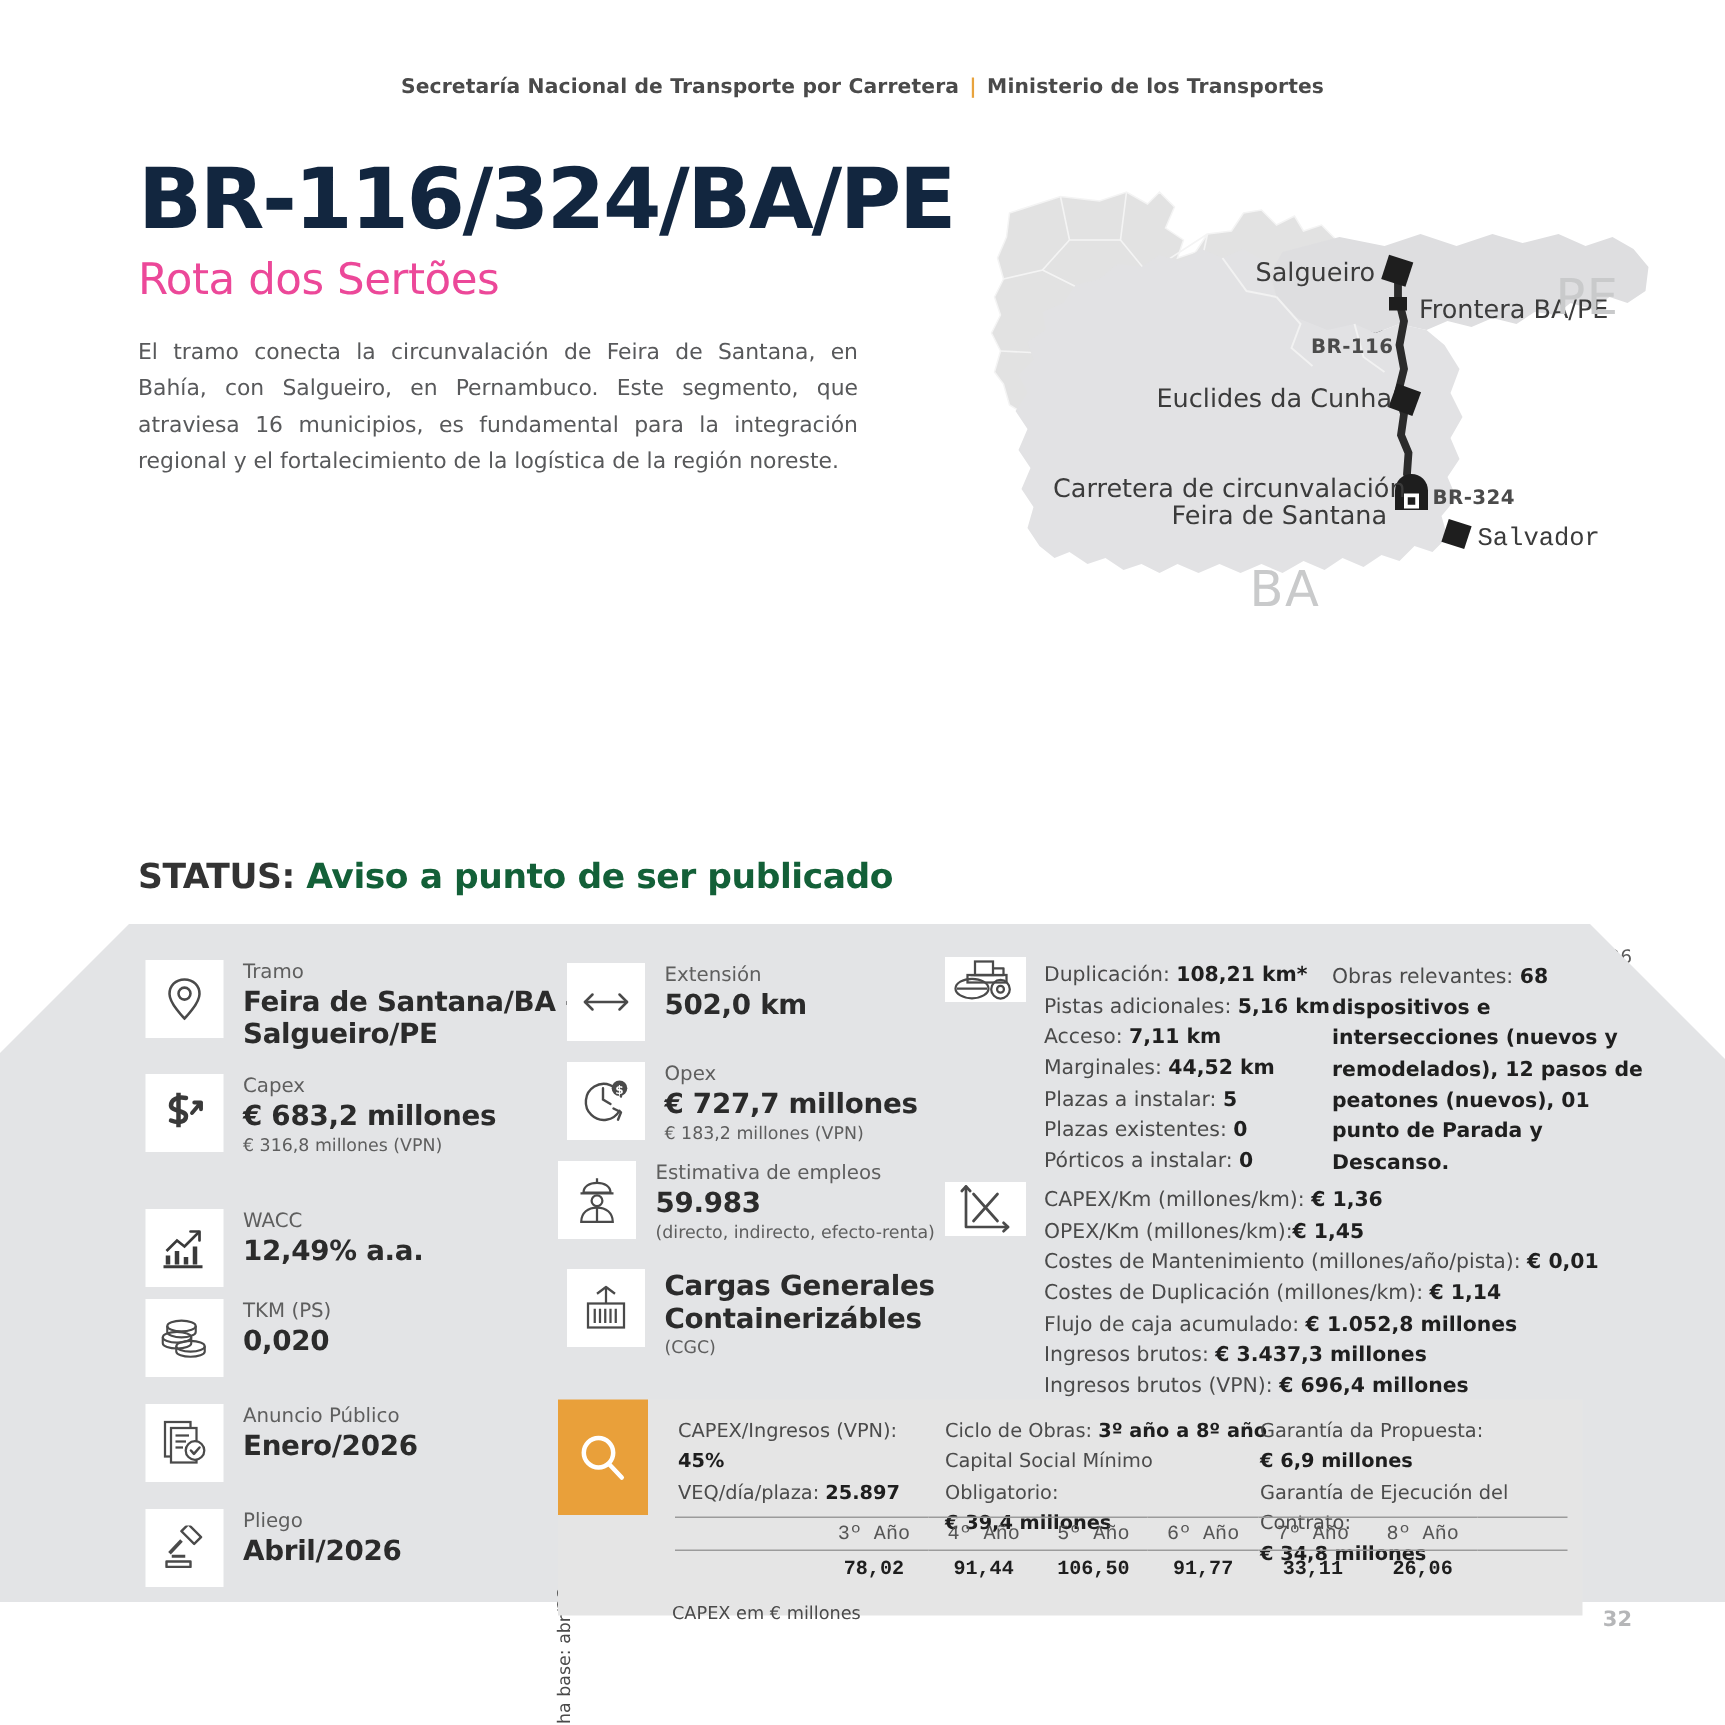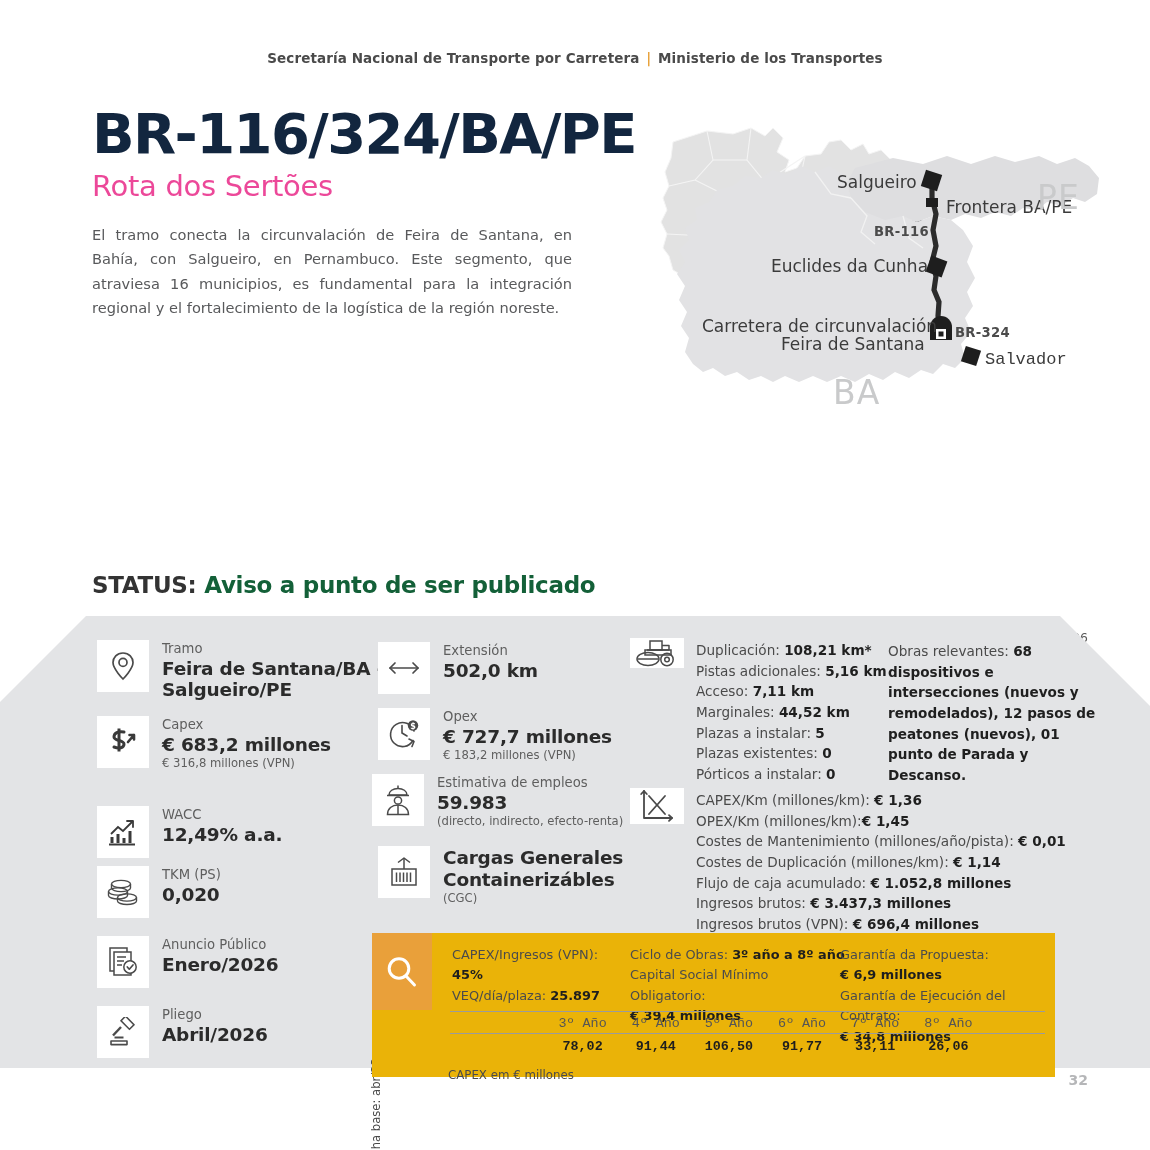--- a/index.html
+++ b/index.html
@@ -126,21 +126,21 @@
     position: absolute;
     font-size: 13.6px; color: #4A4A4A; line-height: 1.52; width: 215px;
   }
   .obras b { color: #1F1F1F; }
 
   
   .bottom-card {
     position: absolute;
     left: 372px; top: 933px;
     width: 683px; height: 144px;
-    background: #eab308;
+    background: #e5e5e5;
   }
   .orange-tile {
     position: absolute; left: 0; top: 0;
     width: 60px; height: 77px; background: #E9A03A;
     display: flex; align-items: center; justify-content: center;
   }
   .fecha-base {
     position: absolute;
     left: 356px; top: 933px;
     width: 16px; height: 125px;

